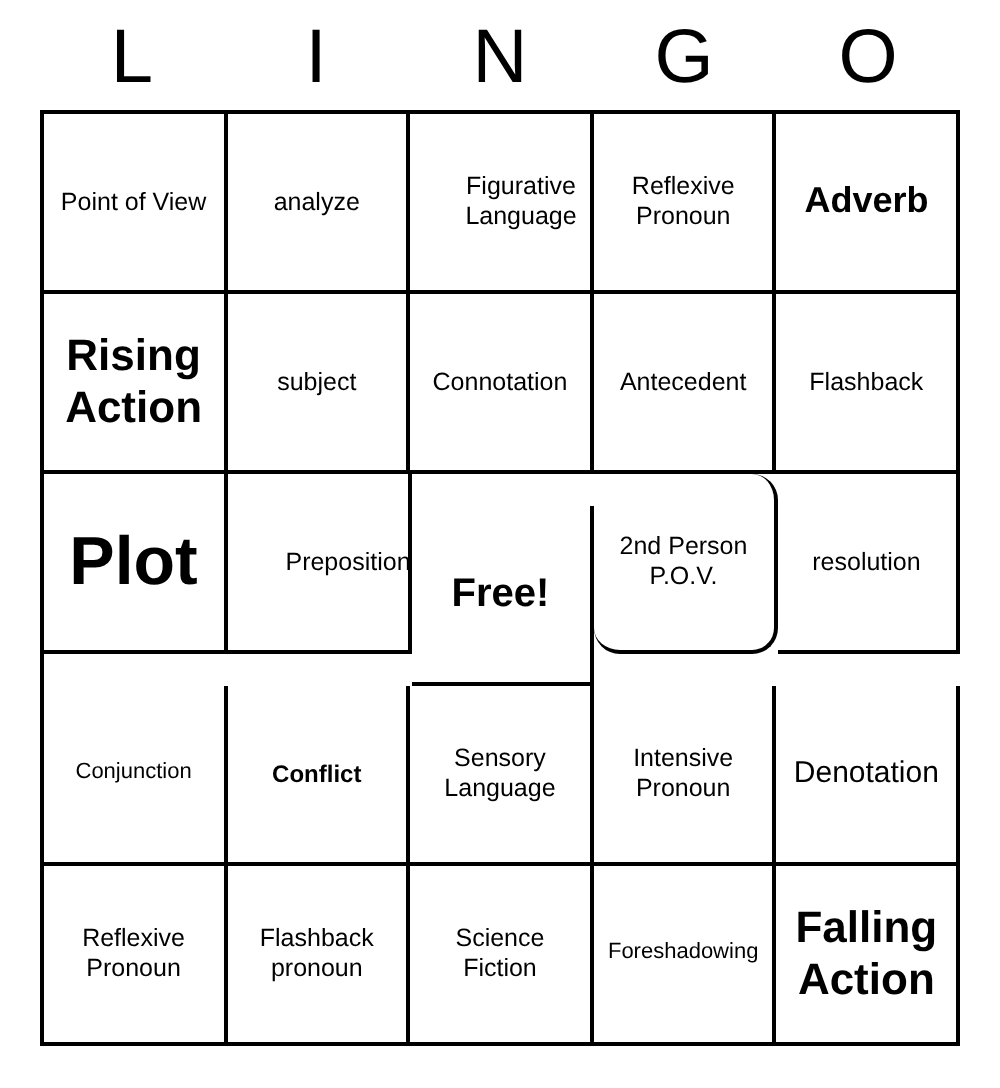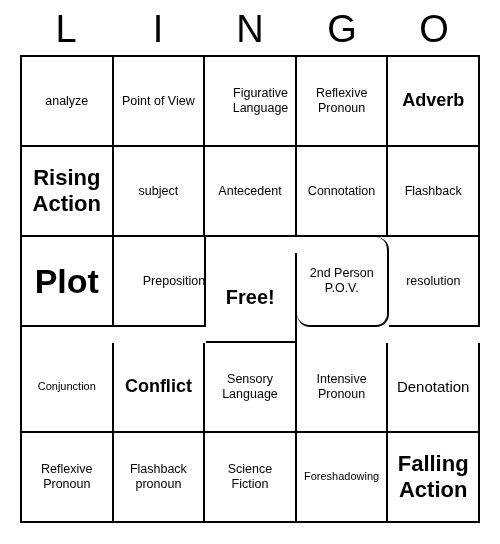--- a/index.html
+++ b/index.html
@@ -63,43 +63,43 @@
 <div class="bingo-title">
   <span>L</span>
   <span>I</span>
   <span>N</span>
   <span>G</span>
   <span>O</span>
 </div>
 
 <div class="bingo-grid" id="grid-container">
 <div class="bingo-row">
+      <div class="bingo-cell" style="font-size: 12.5px;">Point of View</div>
       <div class="bingo-cell" style="font-size: 12.5px;">analyze</div>
-      <div class="bingo-cell" style="font-size: 12.5px;">Point of View</div>
       <div class="bingo-cell" style="font-size: 12.5px; padding-left: 25px;">Figurative Language</div>
       <div class="bingo-cell" style="font-size: 12.5px;">Reflexive Pronoun</div>
       <div class="bingo-cell" style="font-size: 18px; font-weight: bold;">Adverb</div>
     </div>
     <div class="bingo-row">
       <div class="bingo-cell" style="font-size: 22px; font-weight: bold;">Rising Action</div>
       <div class="bingo-cell" style="font-size: 12.5px;">subject</div>
+      <div class="bingo-cell" style="font-size: 12.5px;">Connotation</div>
       <div class="bingo-cell" style="font-size: 12.5px;">Antecedent</div>
-      <div class="bingo-cell" style="font-size: 12.5px;">Connotation</div>
       <div class="bingo-cell" style="font-size: 12.5px;">Flashback</div>
     </div>
     <div class="bingo-row">
       <div class="bingo-cell" style="font-size: 34px; font-weight: bold;">Plot</div>
       <div class="bingo-cell" style="font-size: 12.5px; padding-left: 35px;">Preposition</div>
       <div class="bingo-cell" style="font-size: 20px; font-weight: bold; margin-top: 16px;">Free!</div>
       <div class="bingo-cell" style="font-size: 12.5px; border-radius: 13px;">2nd Person P.O.V.</div>
       <div class="bingo-cell" style="font-size: 12.5px;">resolution</div>
     </div>
     <div class="bingo-row">
       <div class="bingo-cell" style="font-size: 11px;">Conjunction</div>
-      <div class="bingo-cell" style="font-size: 18px; font-weight: bold;">Conflict</div>
+      <div class="bingo-cell" style="font-size: 12px; font-weight: bold;">Conflict</div>
       <div class="bingo-cell" style="font-size: 12.5px;">Sensory Language</div>
       <div class="bingo-cell" style="font-size: 12.5px;">Intensive Pronoun</div>
       <div class="bingo-cell" style="font-size: 15px;">Denotation</div>
     </div>
     <div class="bingo-row">
       <div class="bingo-cell" style="font-size: 12.5px;">Reflexive Pronoun</div>
       <div class="bingo-cell" style="font-size: 12.5px;">Flashback pronoun</div>
       <div class="bingo-cell" style="font-size: 12.5px;">Science Fiction</div>
       <div class="bingo-cell" style="font-size: 11px;">Foreshadowing</div>
       <div class="bingo-cell" style="font-size: 22px; font-weight: bold;">Falling Action</div>

